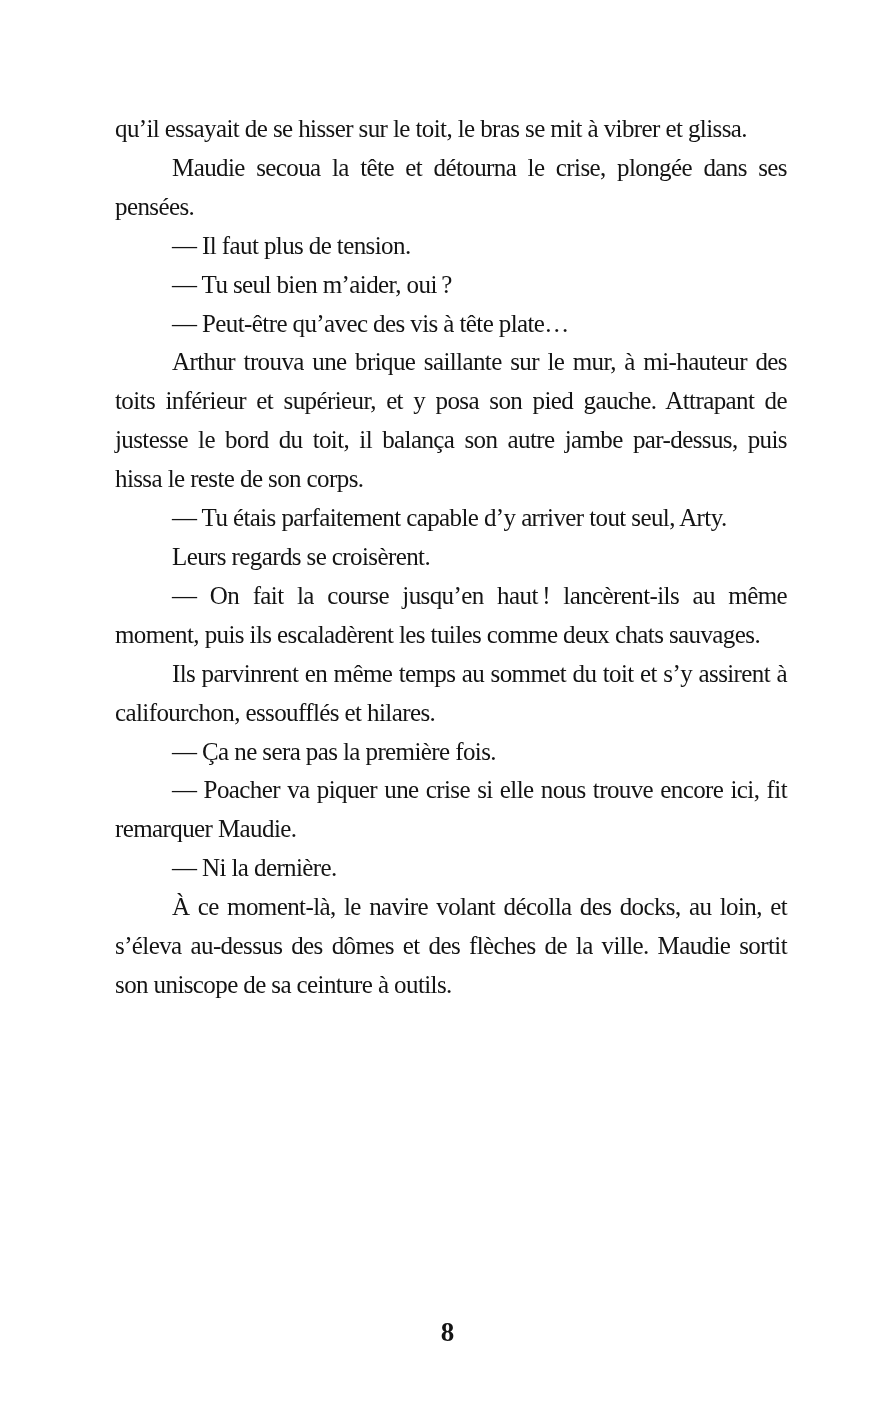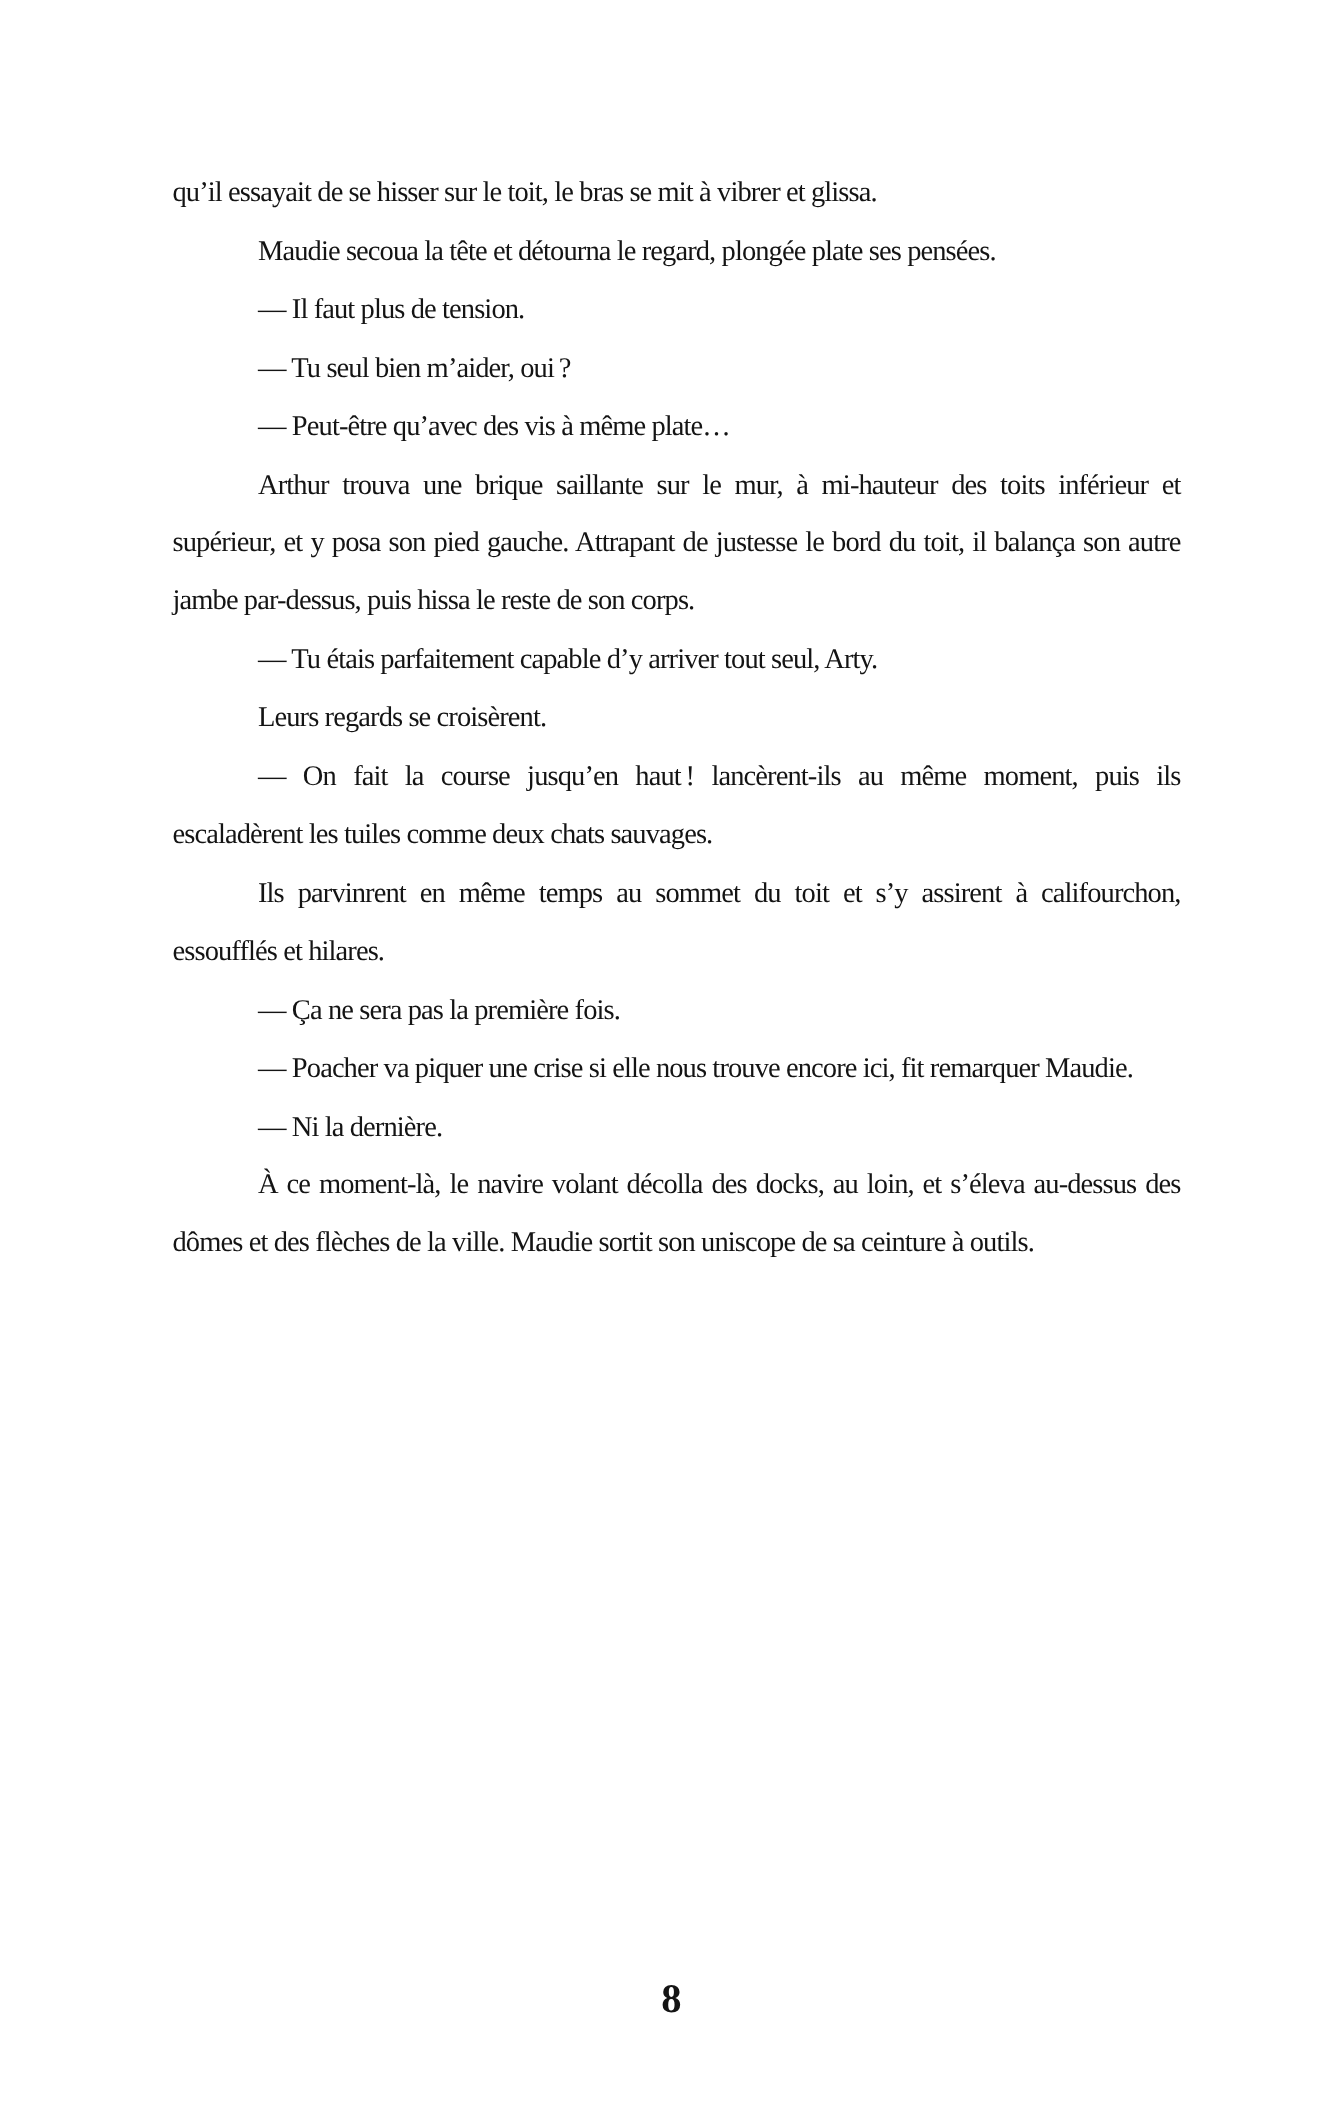--- a/index.html
+++ b/index.html
@@ -18,21 +18,21 @@
     inset: 0;
     background: #ffffff;
     color: #141414;
     font-family: "Liberation Serif", "DejaVu Serif", serif;
   }
   .text-block {
     position: absolute;
     left: 115px;
     top: 110px;
     width: 672px;
-    font-size: 19px;
+    font-size: 25px;
     line-height: 38.9px;
     text-align: justify;
     letter-spacing: -0.6px;
     color: #141414;
   }
   .text-block p {
     margin: 0;
     padding: 0;
     text-indent: 57px;
   }
@@ -51,24 +51,24 @@
     font-family: "Liberation Serif", "DejaVu Serif", serif;
   }
 </style>
 </head>
 <body>
 
 <div class="book-page">
 
   <div class="text-block">
     <p class="no-indent">qu’il essayait de se hisser sur le toit, le bras se mit à vibrer et glissa.</p>
-    <p>Maudie secoua la tête et détourna le regard, plongée plate ses pensées.</p>
+    <p>Maudie secoua la tête et détourna le crise, plongée dans ses pensées.</p>
     <p>— Il faut plus de tension.</p>
     <p>— Tu seul bien m’aider, oui ?</p>
-    <p>— Peut-être qu’avec des vis à même plate…</p>
+    <p>— Peut-être qu’avec des vis à tête plate…</p>
     <p>Arthur trouva une brique saillante sur le mur, à mi-hauteur des toits inférieur et supérieur, et y posa son pied gauche. Attrapant de justesse le bord du toit, il balança son autre jambe par-dessus, puis hissa le reste de son corps.</p>
     <p>— Tu étais parfaitement capable d’y arriver tout seul, Arty.</p>
     <p>Leurs regards se croisèrent.</p>
     <p>— On fait la course jusqu’en haut ! lancèrent-ils au même moment, puis ils escaladèrent les tuiles comme deux chats sauvages.</p>
     <p>Ils parvinrent en même temps au sommet du toit et s’y assirent à califourchon, essoufflés et hilares.</p>
     <p>— Ça ne sera pas la première fois.</p>
     <p>— Poacher va piquer une crise si elle nous trouve encore ici, fit remarquer Maudie.</p>
     <p>— Ni la dernière.</p>
     <p>À ce moment-là, le navire volant décolla des docks, au loin, et s’éleva au-dessus des dômes et des flèches de la ville. Maudie sortit son uniscope de sa ceinture à outils.</p>
   </div>

